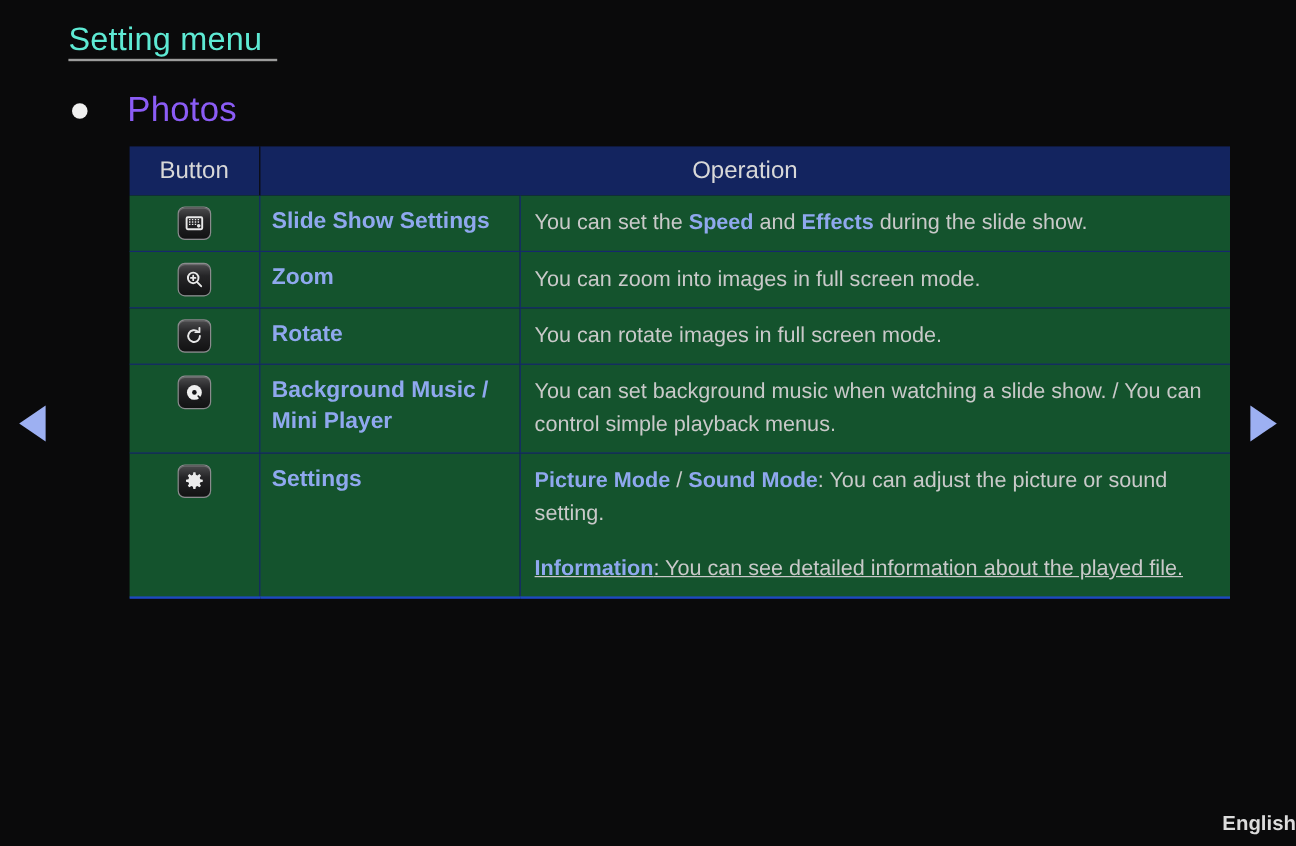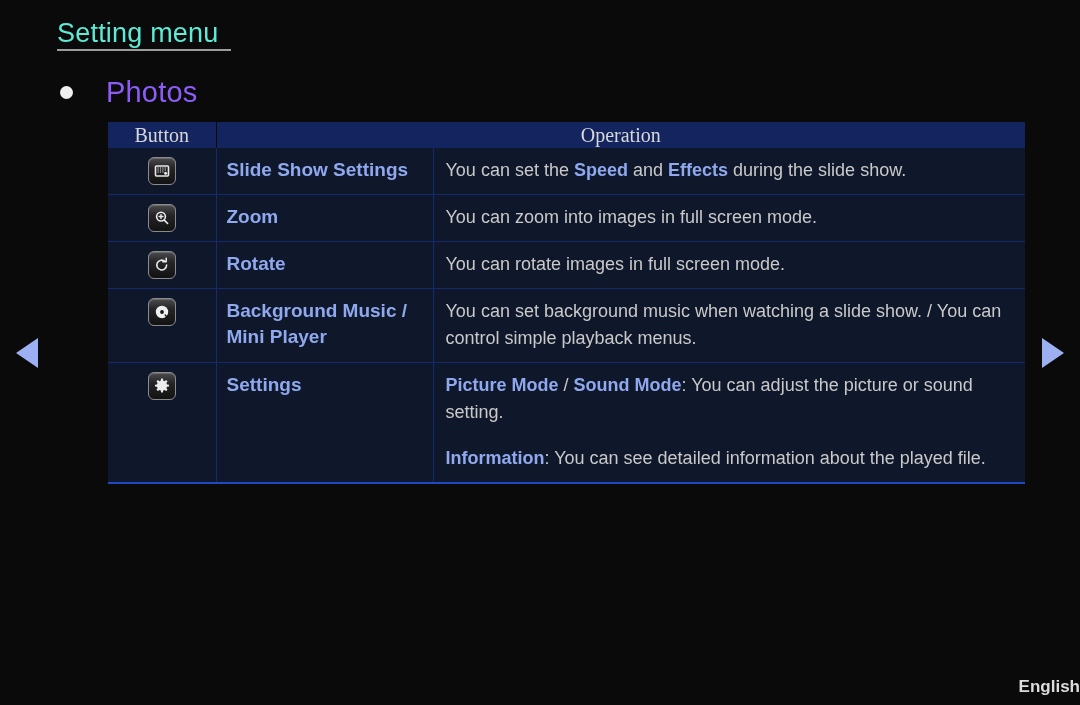--- a/index.html
+++ b/index.html
@@ -56,32 +56,31 @@
   table { border-collapse: collapse; width: 100%; table-layout: fixed; }
   col.c-btn { width: 108px; }
   col.c-name { width: 217px; }
   col.c-op   { width: 592px; }
 
   thead th {
     background: #13245f;
     color: #d8d8d8;
     font-weight: normal;
     font-size: 20px;
-    height: 26px;
+    height: 41px;
     vertical-align: middle;
     border-right: 1px solid #0a0a0b;
-    font-family: Liberation Serif, serif;
   }
   thead th:last-child { border-right: none; }
 
   tbody td {
     border-top: 1px solid #16286e;
     border-right: 1px solid #16286e;
     vertical-align: top;
-    background: #0f172a;
+    background: #14532d;
   }
   tbody td:last-child { border-right: none; }
   tbody tr:first-child td { border-top: none; }
   tbody tr.last-row td { border-bottom: 2px solid #1f49c0; }
 
   td.btn-cell {
     text-align: center;
     padding: 9px 0 8px 0;
     border-right: 1px solid #16286e;
   }
@@ -92,21 +91,21 @@
     line-height: 26px;
     font-weight: 600;
   }
   td.op-cell {
     color: #c9c9c9;
     font-size: 18px;
     padding: 9px 8px 10px 12px;
     line-height: 27px;
   }
   td.op-cell p { margin: 0; }
-  td.op-cell p + p { margin-top: 19px; }
+  td.op-cell p + p { margin-top: 19px; text-decoration: underline; }
   .hl { color: #8fa8ee; font-weight: 700; }
 
   
   .icon-btn {
     display: inline-flex;
     align-items: center;
     justify-content: center;
     width: 28px; height: 28px;
     border-radius: 6px;
     background: linear-gradient(180deg, #4c4c4e 0%, #252527 38%, #121213 100%);

